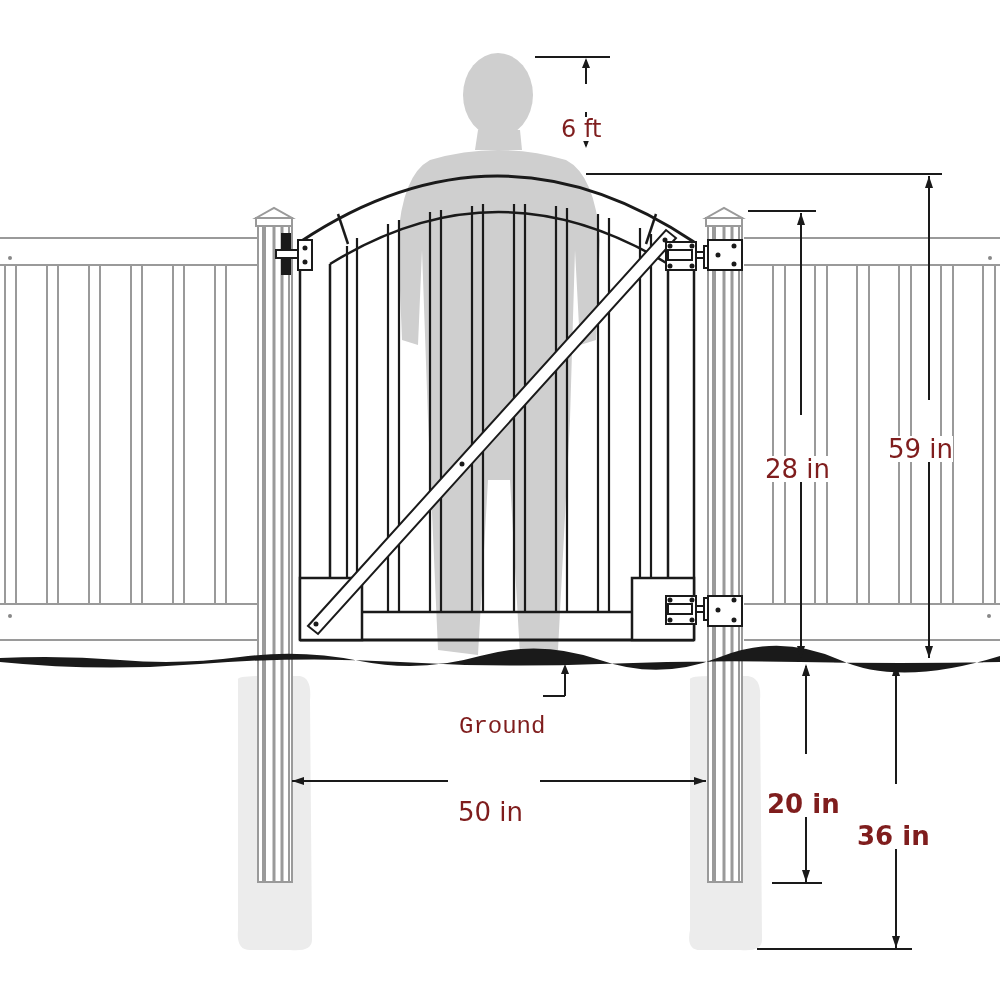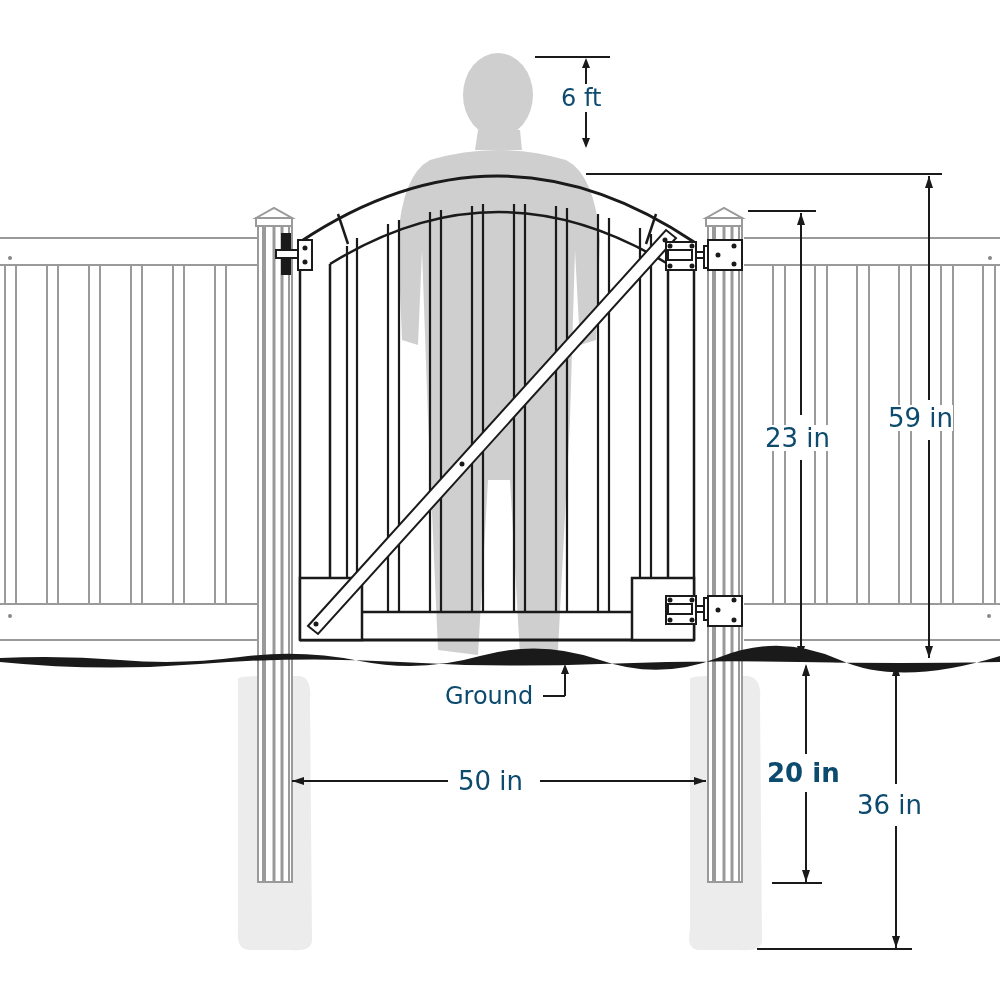--- a/index.html
+++ b/index.html
@@ -1,18 +1,18 @@
 <!DOCTYPE html>
 <html><head>
 <meta charset="utf-8">
 <style>
   html, body { margin: 0; padding: 0; background: #ffffff; }
   body { width: 1000px; height: 1000px; position: relative; overflow: hidden; font-family: "DejaVu Sans", sans-serif; }
   #diagram { position: absolute; left: 0; top: 0; width: 1000px; height: 1000px; }
-  .label { position: absolute; color: #0c4a6e; font-family: "DejaVu Sans", sans-serif; background: #ffffff; line-height: 1; white-space: nowrap; }
+  .label { position: absolute; color: #7f1d1d; font-family: "DejaVu Sans", sans-serif; background: #ffffff; line-height: 1; white-space: nowrap; margin-top: 31px; }
   .dim-lg { font-size: 26px; }
   .dim-md { font-size: 24px; }
 </style>
 </head>
 <body>
 
 <svg id="diagram" viewBox="0 0 1000 1000" xmlns="http://www.w3.org/2000/svg">
 
   <g fill="#ececec">
     <path d="M238 680 Q236 676 262 676 L300 676 Q312 678 310 700 L312 940 Q312 952 290 950 L250 950 Q236 950 238 930 Z"></path>
@@ -209,17 +209,17 @@
     <line x1="757" y1="949" x2="912" y2="949"></line>
     <line x1="896" y1="666" x2="896" y2="784"></line>
     <line x1="896" y1="826" x2="896" y2="948"></line>
     <path d="M896 664 L892 676 L900 676 Z" stroke="none"></path>
     <path d="M896 948 L892 936 L900 936 Z" stroke="none"></path>
   </g>
 </svg>
 
 <div class="label dim-md" style="left:561px; top:86px;">6 ft</div>
 <div class="label dim-lg" style="left:888px; top:405px;text-align:center;">59 in</div>
-<div class="label dim-lg" style="left:765px; top:425px;">23 in</div>
-<div class="label dim-md" style="left:445px; top:684px;">Ground</div>
+<div class="label dim-lg" style="left:765px; top:425px;">28 in</div>
+<div class="label dim-md" style="left:459px; top:684px;font-family:Liberation Mono, monospace;">Ground</div>
 <div class="label dim-lg" style="left:458px; top:768px;">50 in</div>
 <div class="label dim-lg" style="left:767px; top:760px;font-weight:bold;">20 in</div>
-<div class="label dim-lg" style="left:857px; top:792px;">36 in</div>
+<div class="label dim-lg" style="left:857px; top:792px;font-weight:bold;">36 in</div>
 
 </body></html>

